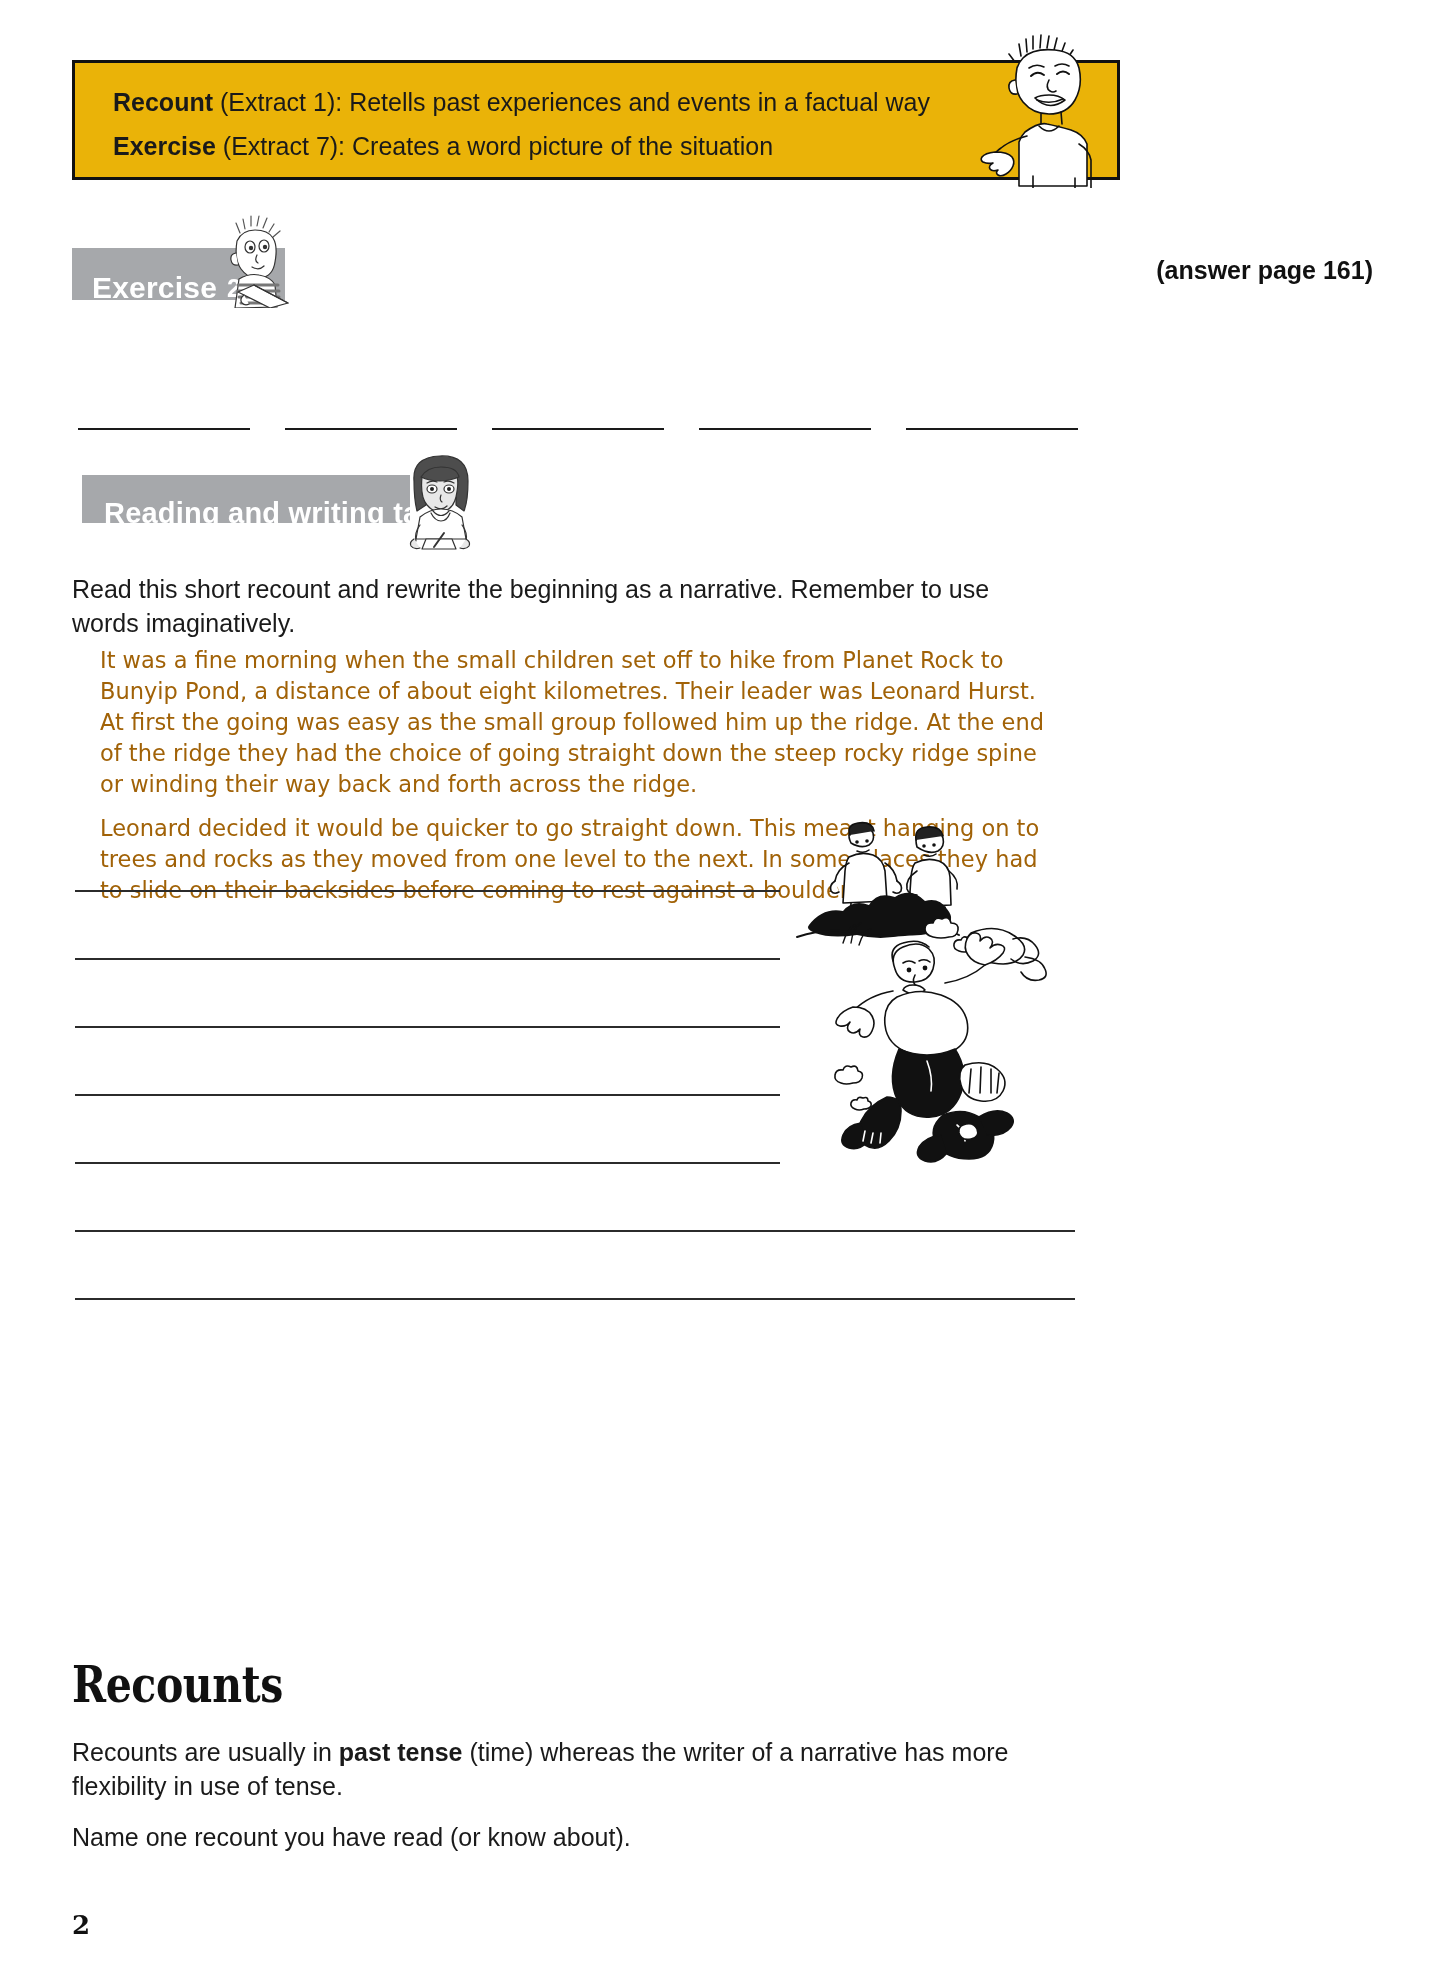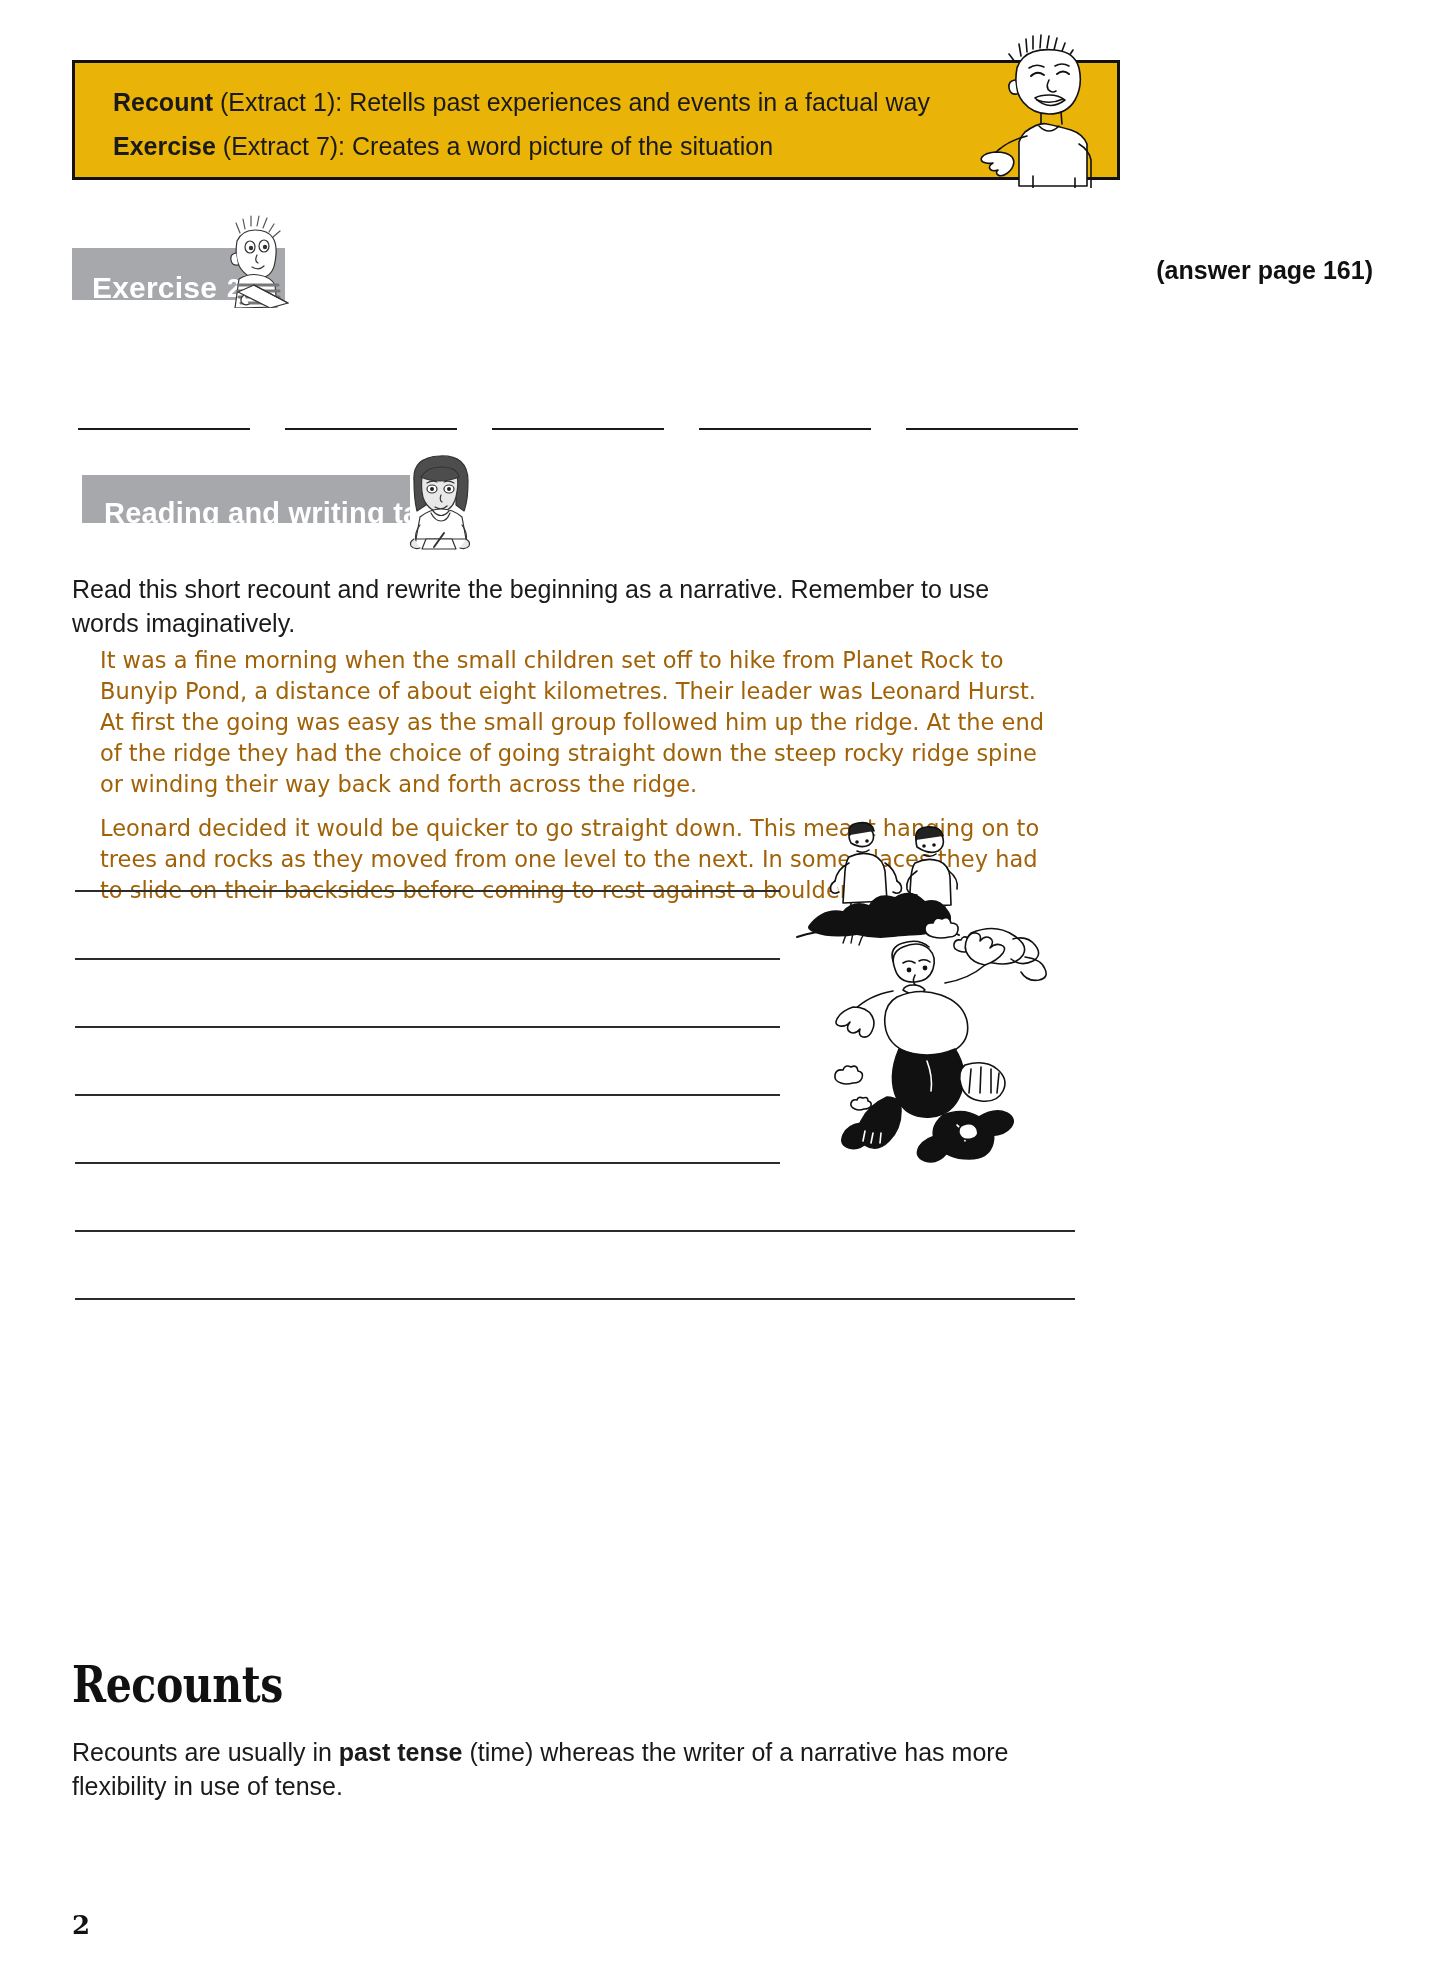--- a/index.html
+++ b/index.html
@@ -429,16 +429,17 @@
 
   <div class="write-line" style="left:75px; top:1230px; width:1000px;"></div>
   <div class="write-line" style="left:75px; top:1298px; width:1000px;"></div>
 
   <div class="section-title">Recounts</div>
 
   <div class="para" id="recount-def">
     <span>Recounts are usually in </span><span class="bold">past tense</span><span> (time) whereas the writer of a narrative has more flexibility in use of tense.</span>
   </div>
 
+  <div class="para" id="recount-q">Name one recount you have read (or know about).</div>
 
   <div class="page-number">2</div>
 
 </div>
 
 </body></html>

